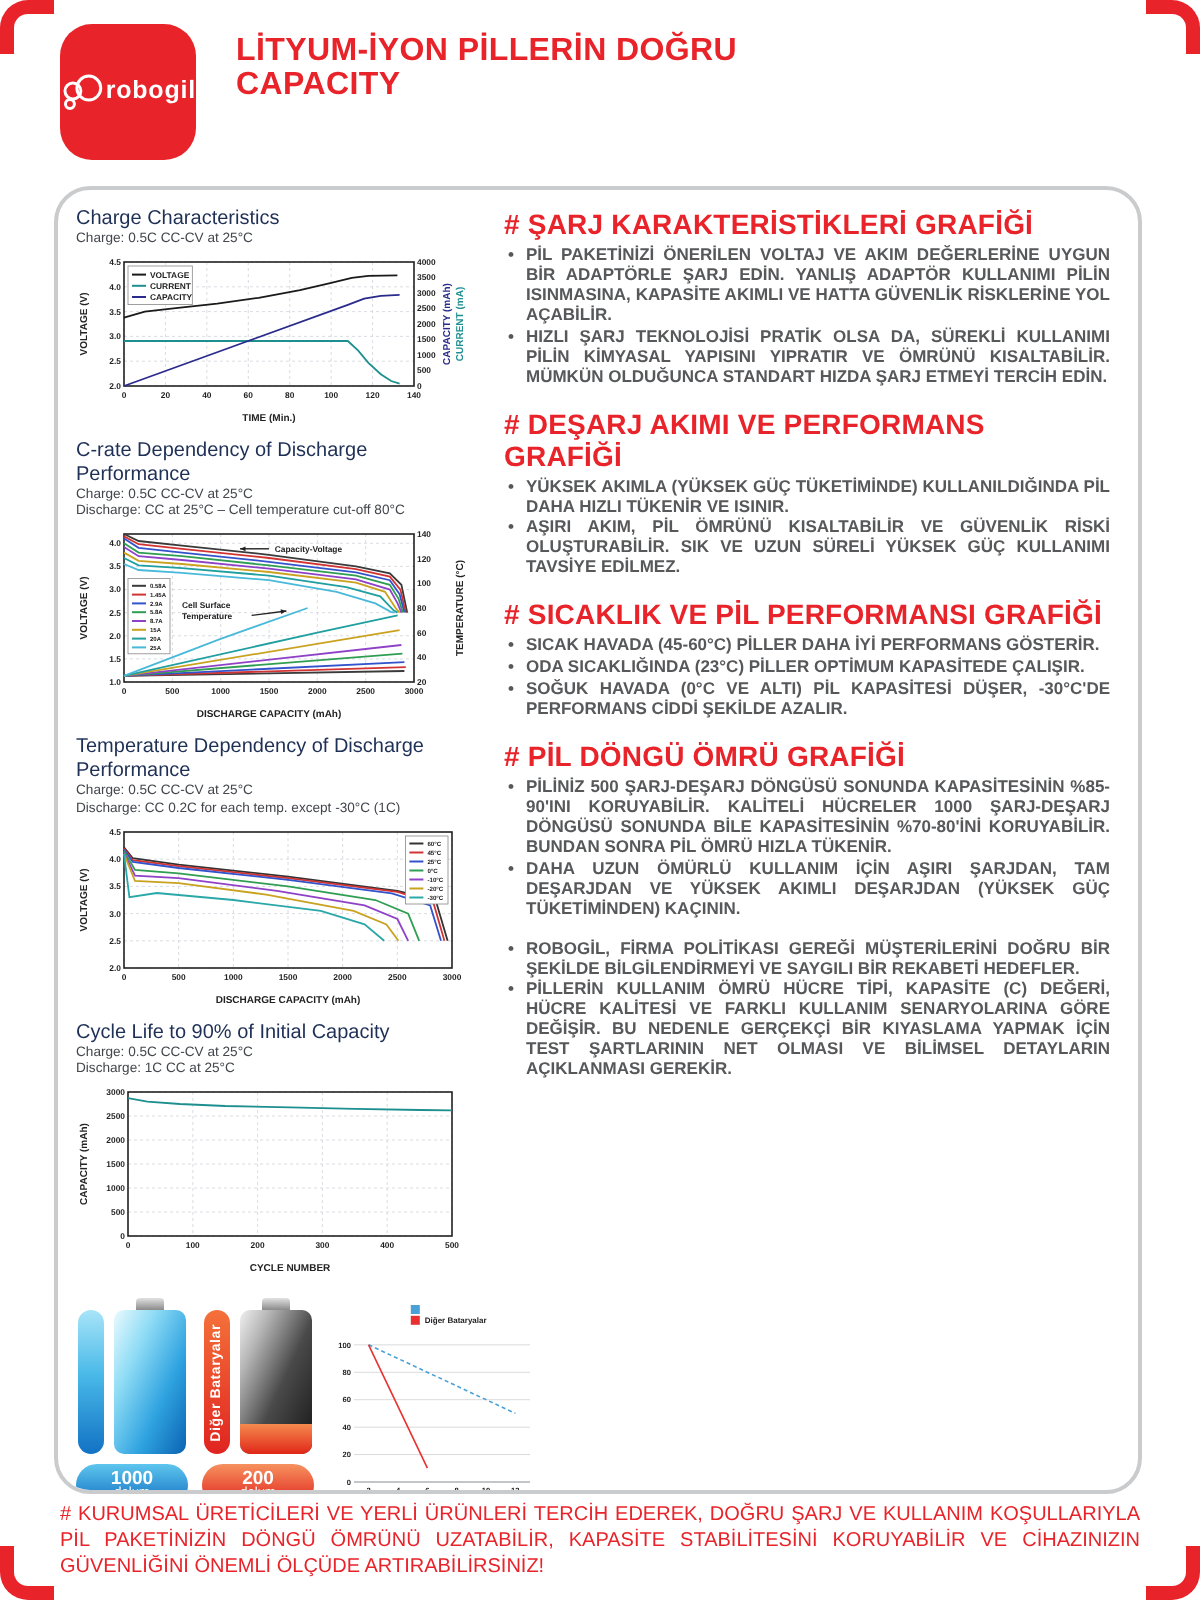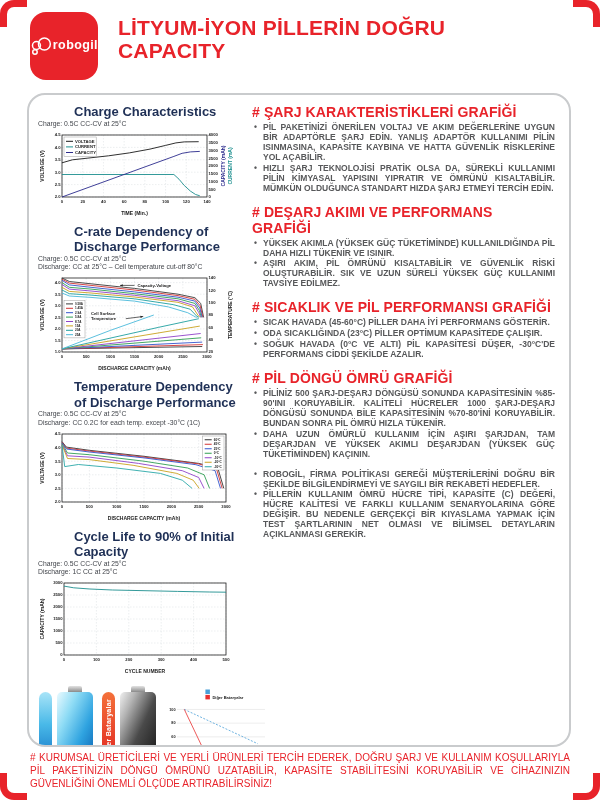--- a/index.html
+++ b/index.html
@@ -9,27 +9,27 @@
   .corner{position:absolute;width:20px;height:20px;border:0 solid #e8232a;}
   .corner.tl{top:0;left:0;border-top-width:7px;border-left-width:7px;border-top-left-radius:14px;}
   .corner.tr{top:0;right:0;border-top-width:7px;border-right-width:7px;border-top-right-radius:14px;}
   .corner.bl{bottom:0;left:0;border-bottom-width:7px;border-left-width:7px;border-bottom-left-radius:14px;}
   .corner.br{bottom:0;right:0;border-bottom-width:7px;border-right-width:7px;border-bottom-right-radius:14px;}
   
   .logo{position:absolute;left:30px;top:12px;width:68px;height:68px;background:#e8232a;
         border-radius:16px;display:flex;flex-direction:row;align-items:center;justify-content:center;}
   .logo-text{color:#fff;font-size:12.5px;font-weight:bold;letter-spacing:.4px;margin-top:-2px;}
   .title{position:absolute;left:118px;top:17px;width:440px;color:#e8232a;font-weight:800;
-         font-size:21px;line-height:1.08;letter-spacing:.2px;}
+         font-size:16px;line-height:1.08;letter-spacing:.2px;}
   
   .card{position:absolute;left:27px;top:93px;width:544px;height:654px;border:2px solid #c9cbcd;
         border-radius:18px;box-sizing:border-box;display:flex;padding:9px 6px 6px 9px;gap:6px;overflow:hidden;}
   .charts-col{width:200px;flex:none;display:flex;flex-direction:column;gap:8px;}
   .chart-block{flex:none;}
-  .c-title{font-size:13px;font-weight:bold;color:#1f3056;line-height:1.2;margin-left:36px;}
+  .c-title{font-size:10px;font-weight:normal;color:#1f3056;line-height:1.2;}
   .c-sub{font-size:6.8px;color:#43464c;line-height:1.2;}
   .chart-block svg{display:block;margin-top:2px;}
   
   .battery-row{display:flex;gap:7px;padding-top:4px;align-items:flex-start;}
   .bat-group{display:flex;flex-direction:column;align-items:center;gap:5px;}
   .bat-top{display:flex;gap:5px;}
   .capsule{width:13px;height:72px;margin-top:6px;border-radius:7px;
            background:linear-gradient(180deg,#a8e4f8,#49b9e8 45%,#1272c4);}
   .banner{width:13px;height:72px;margin-top:6px;border-radius:7px;
           background:linear-gradient(180deg,#f4713a,#e02420);
@@ -380,21 +380,21 @@
               <rect x="41.4" y="8.900000000000002" width="4.5" height="4.5" fill="#e83030"></rect>
               <text x="48.4" y="12.500000000000002" font-size="4" fill="#222" font-weight="bold">Diğer Bataryalar</text>
             </svg></div>
         </div>
       </div>
     <div class="sections-col" id="sections-col">
 
     <div class="section">
           <div class="sec-header" style="color: rgb(232, 35, 42);"># ŞARJ KARAKTERİSTİKLERİ GRAFİĞİ</div>
           <ul class="bullets">
-            <li>PİL PAKETİNİZİ ÖNERİLEN VOLTAJ VE AKIM DEĞERLERİNE UYGUN BİR ADAPTÖRLE ŞARJ EDİN. YANLIŞ ADAPTÖR KULLANIMI PİLİN ISINMASINA, KAPASİTE KAYBINA VE HATTA GÜVENLİK RİSKLERİNE YOL AÇABİLİR.</li>
+            <li>PİL PAKETİNİZİ ÖNERİLEN VOLTAJ VE AKIM DEĞERLERİNE UYGUN BİR ADAPTÖRLE ŞARJ EDİN. YANLIŞ ADAPTÖR KULLANIMI PİLİN ISINMASINA, KAPASİTE AKIMLI VE HATTA GÜVENLİK RİSKLERİNE YOL AÇABİLİR.</li>
             <li>HIZLI ŞARJ TEKNOLOJİSİ PRATİK OLSA DA, SÜREKLİ KULLANIMI PİLİN KİMYASAL YAPISINI YIPRATIR VE ÖMRÜNÜ KISALTABİLİR. MÜMKÜN OLDUĞUNCA STANDART HIZDA ŞARJ ETMEYİ TERCİH EDİN.</li>
           </ul>
         </div>
         <div class="section">
           <div class="sec-header" style="color: rgb(232, 35, 42);"># DEŞARJ AKIMI VE PERFORMANS GRAFİĞİ</div>
           <ul class="bullets">
             <li>YÜKSEK AKIMLA (YÜKSEK GÜÇ TÜKETİMİNDE) KULLANILDIĞINDA PİL DAHA HIZLI TÜKENİR VE ISINIR.</li>
             <li>AŞIRI AKIM, PİL ÖMRÜNÜ KISALTABİLİR VE GÜVENLİK RİSKİ OLUŞTURABİLİR. SIK VE UZUN SÜRELİ YÜKSEK GÜÇ KULLANIMI TAVSİYE EDİLMEZ.</li>
           </ul>
         </div>

